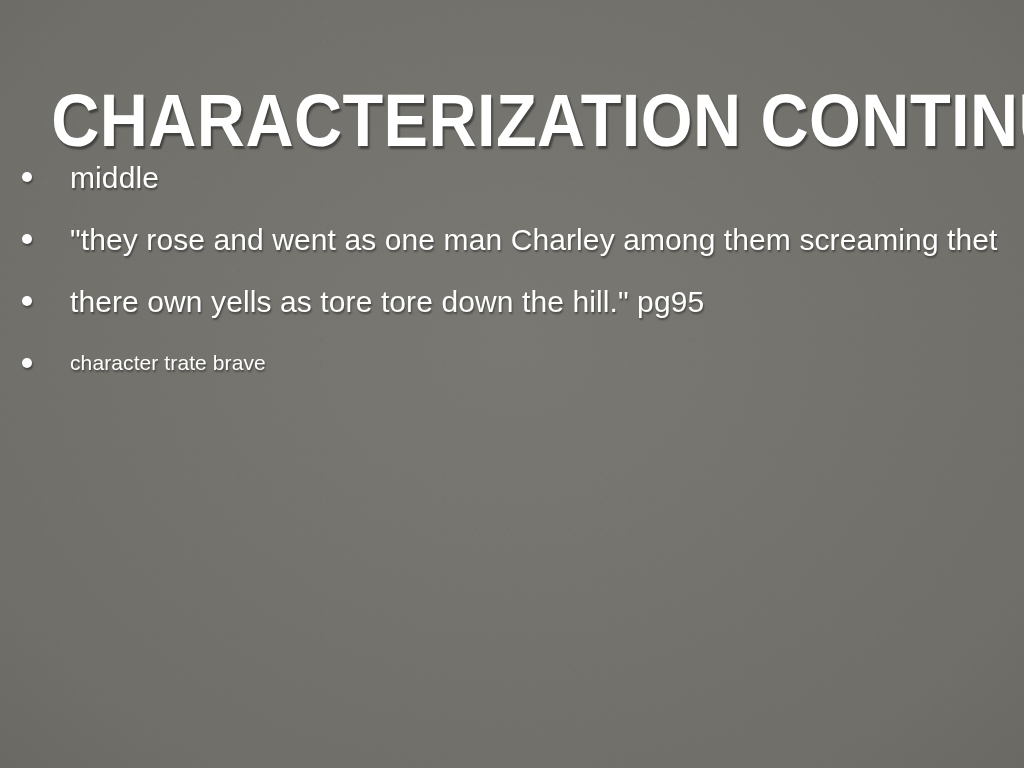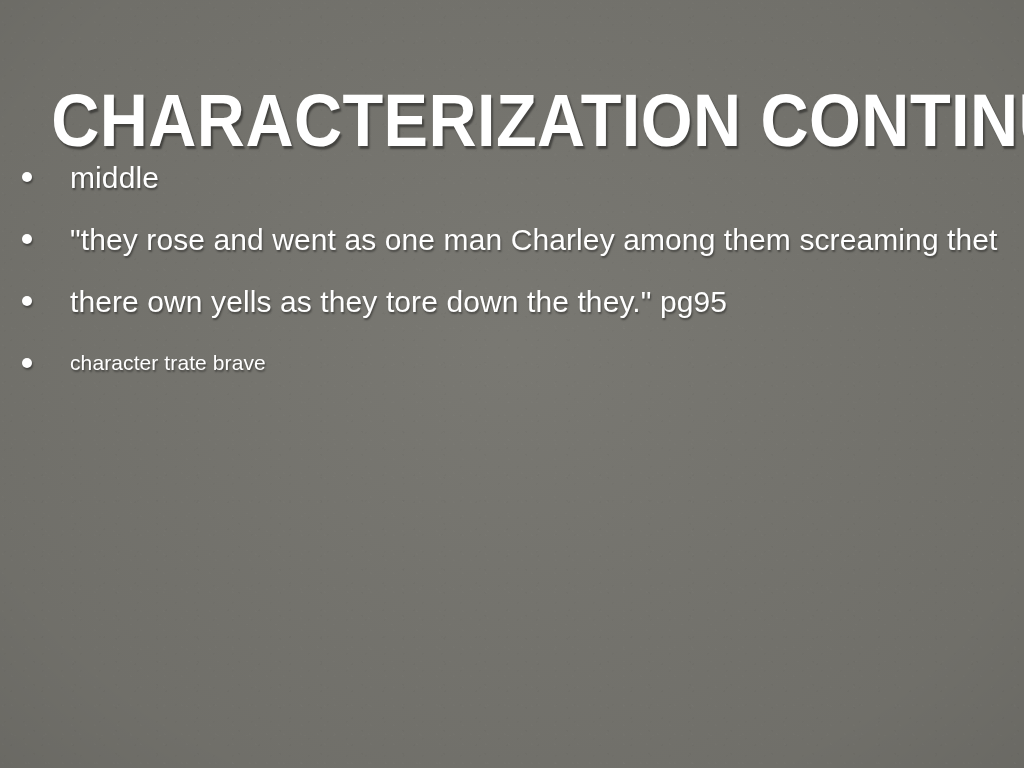--- a/index.html
+++ b/index.html
@@ -115,21 +115,21 @@
       <span class="bullet-text">middle</span>
     </div>
 
     <div class="bullet-row">
       <span class="bullet-dot"></span>
       <span class="bullet-text">"they rose and went as one man Charley among them screaming thet</span>
     </div>
 
     <div class="bullet-row">
       <span class="bullet-dot"></span>
-      <span class="bullet-text">there own yells as they tore down the they." pg95</span>
+      <span class="bullet-text">there own yells as tore tore down the hill." pg95</span>
     </div>
 
     <div class="bullet-row small">
       <span class="bullet-dot"></span>
       <span class="bullet-text">character trate brave</span>
     </div>
 
   </div>
 </div>
 

